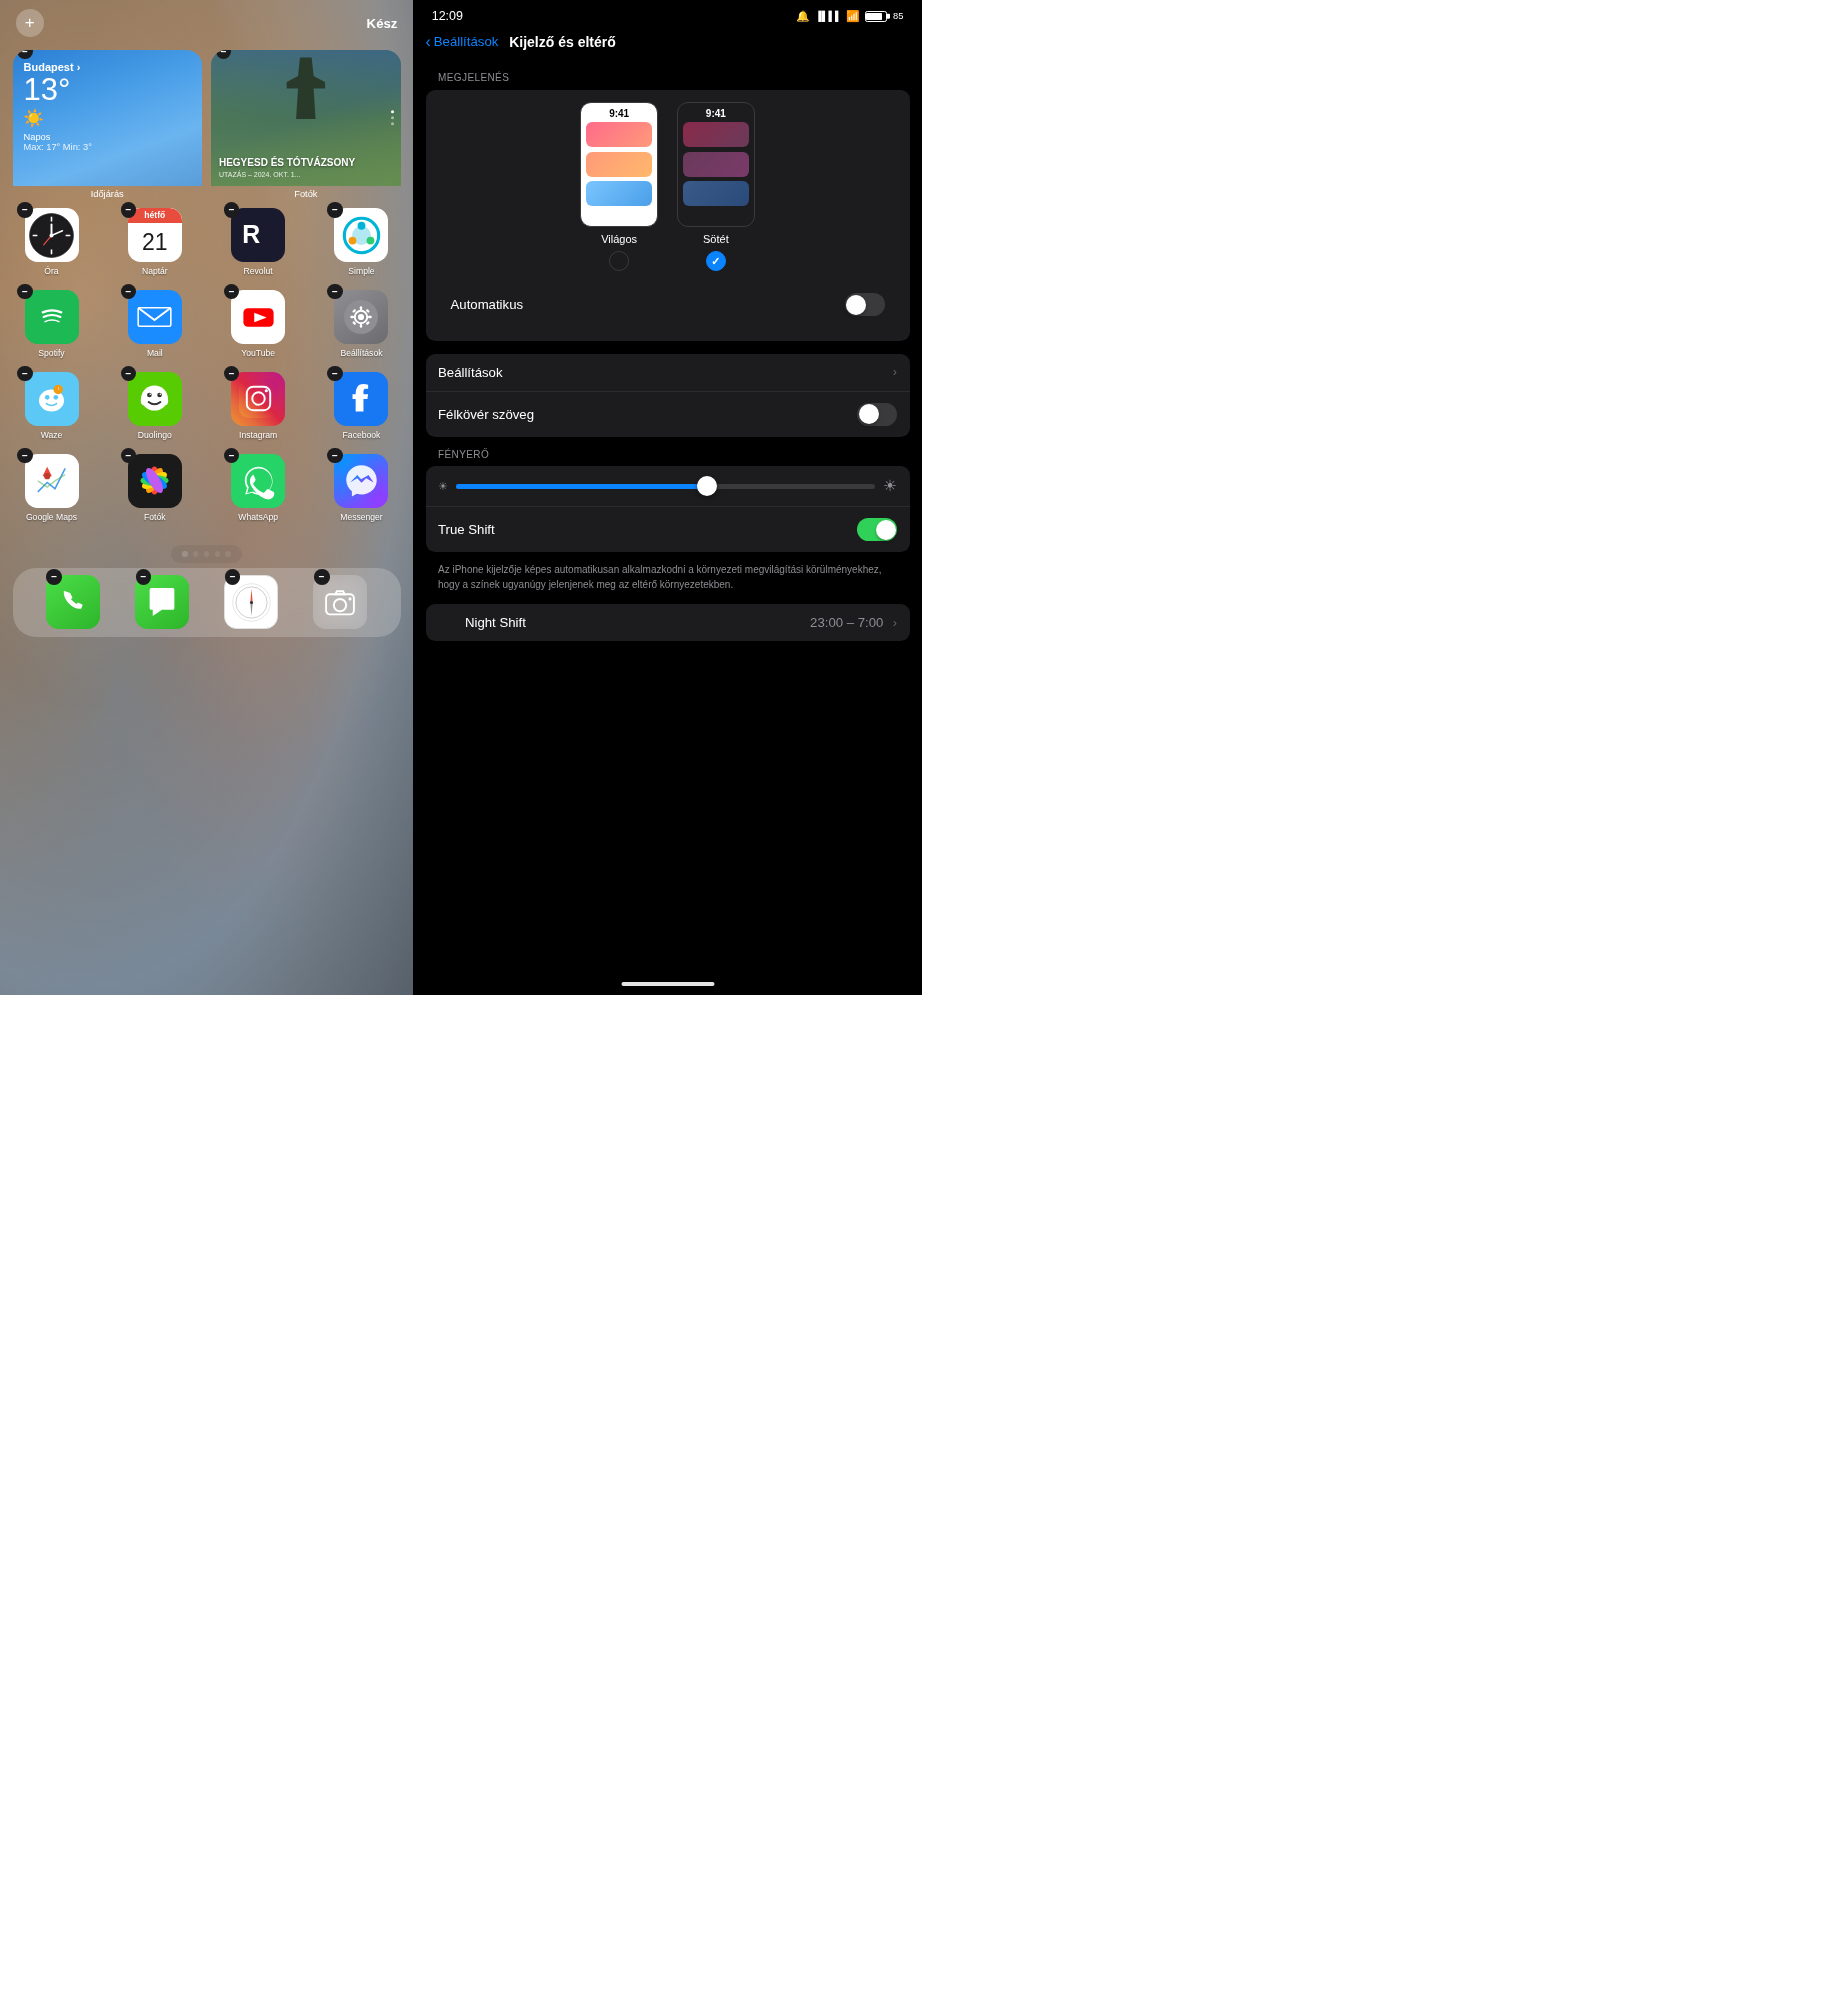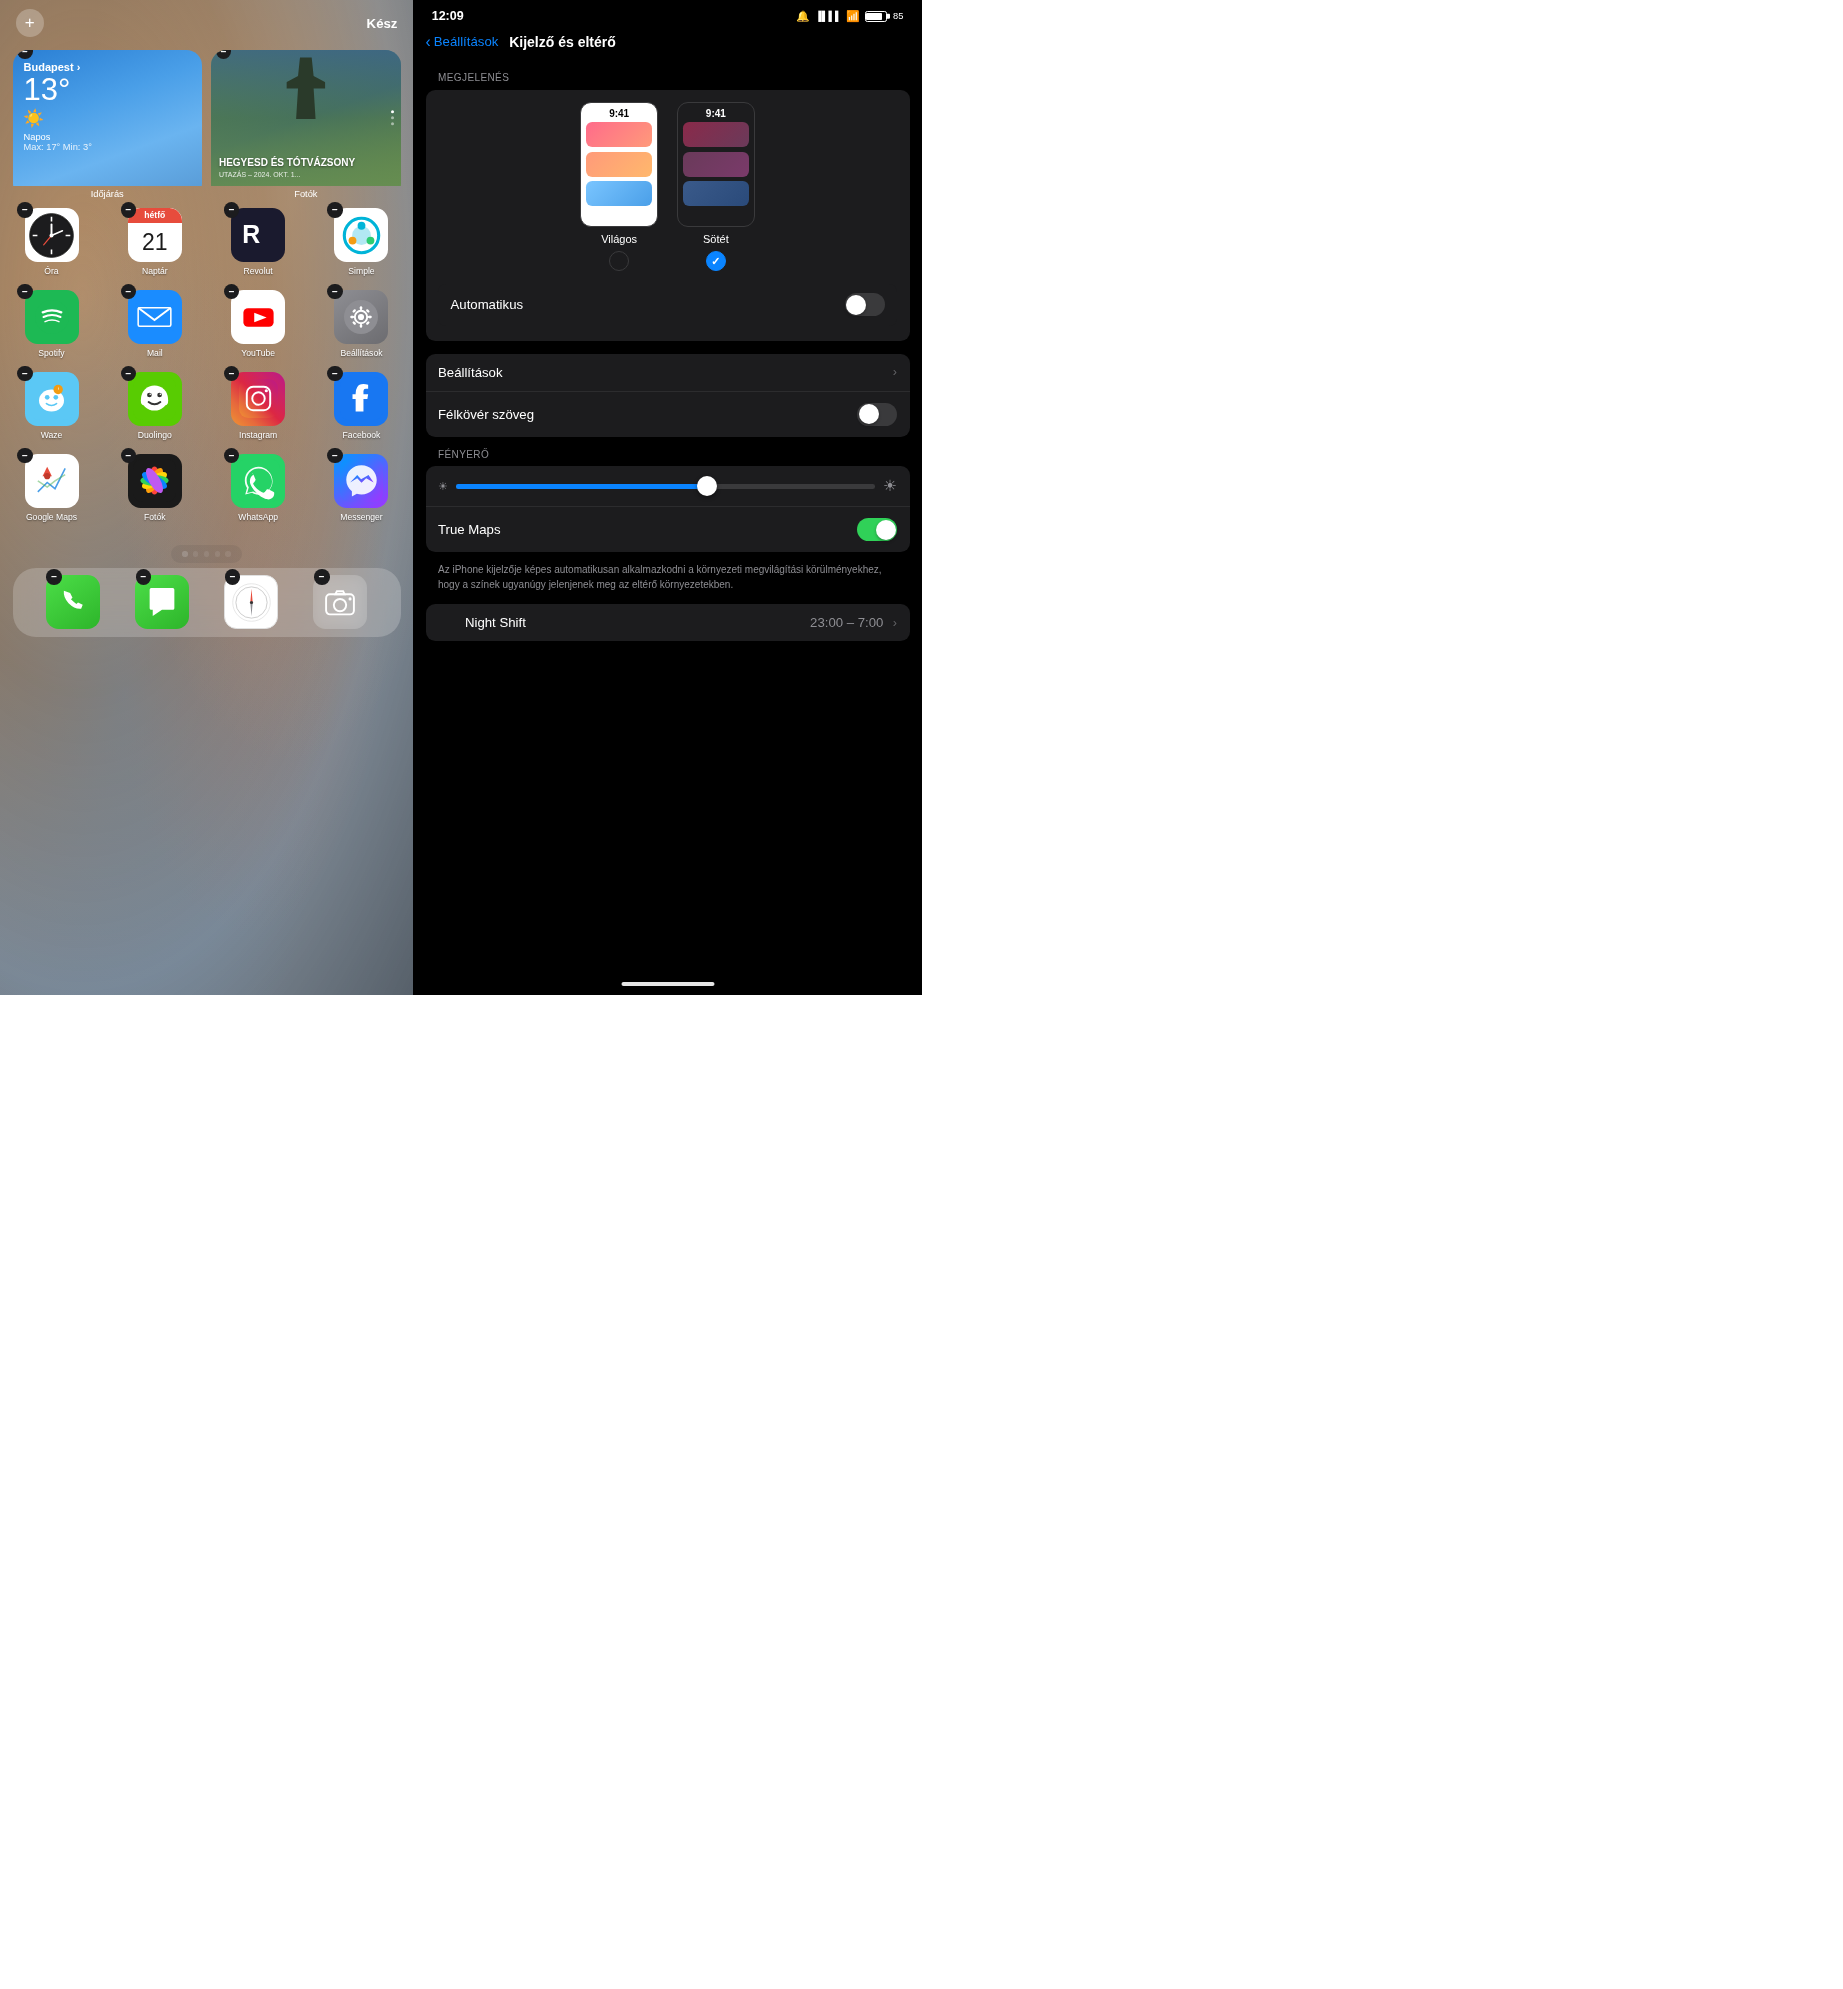--- a/index.html
+++ b/index.html
@@ -343,21 +343,21 @@
 
     
     .status-bar {
       display: flex;
       justify-content: space-between;
       align-items: center;
       padding: 9.3px 18.7px 6.2px;
     }
     .status-time {
       font-size: 12.5px;
-      font-weight: 700;
+      font-weight: 400;
       color: white;
     }
     .status-right {
       display: flex;
       align-items: center;
       gap: 4.7px;
     }
     .battery-icon {
       width: 22px;
       height: 11px;
@@ -1137,21 +1137,21 @@
       <div class="brightness-row">
         <span class="brightness-icon-small">☀</span>
         <div class="brightness-slider">
           <div class="brightness-fill"></div>
           <div class="brightness-thumb"></div>
         </div>
         <span class="brightness-icon-large">☀</span>
       </div>
 
       <div class="true-tone-row">
-        <span class="true-tone-label">True Maps</span>
+        <span class="true-tone-label">True Shift</span>
         <div class="toggle on">
           <div class="toggle-knob"></div>
         </div>
       </div>
     </div>
 
     <div class="desc-text">Az iPhone kijelzője képes automatikusan alkalmazkodni a környezeti megvilágítási körülményekhez, hogy a színek ugyanúgy jelenjenek meg az eltérő környezetekben.</div>
 
     <div class="night-shift-section">
       <div class="night-shift-row">

